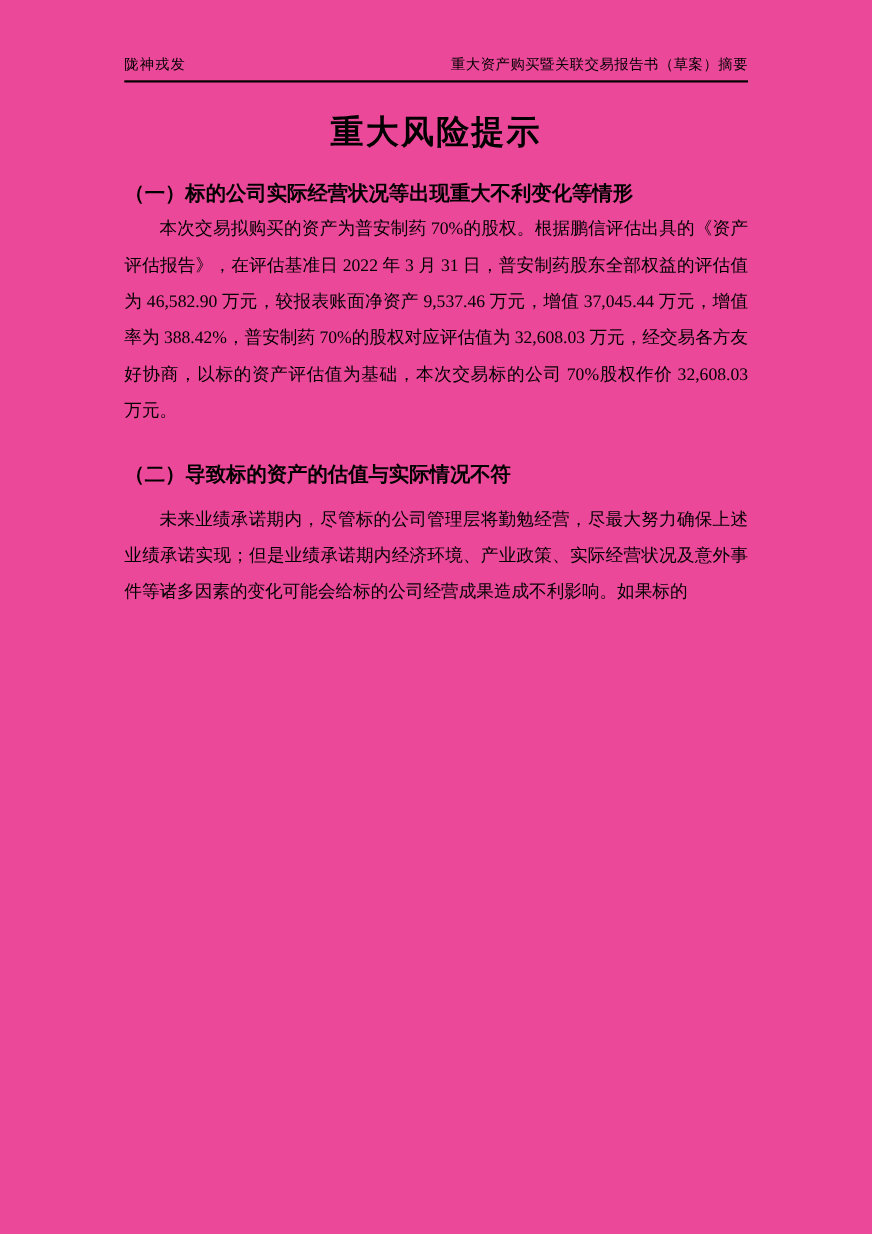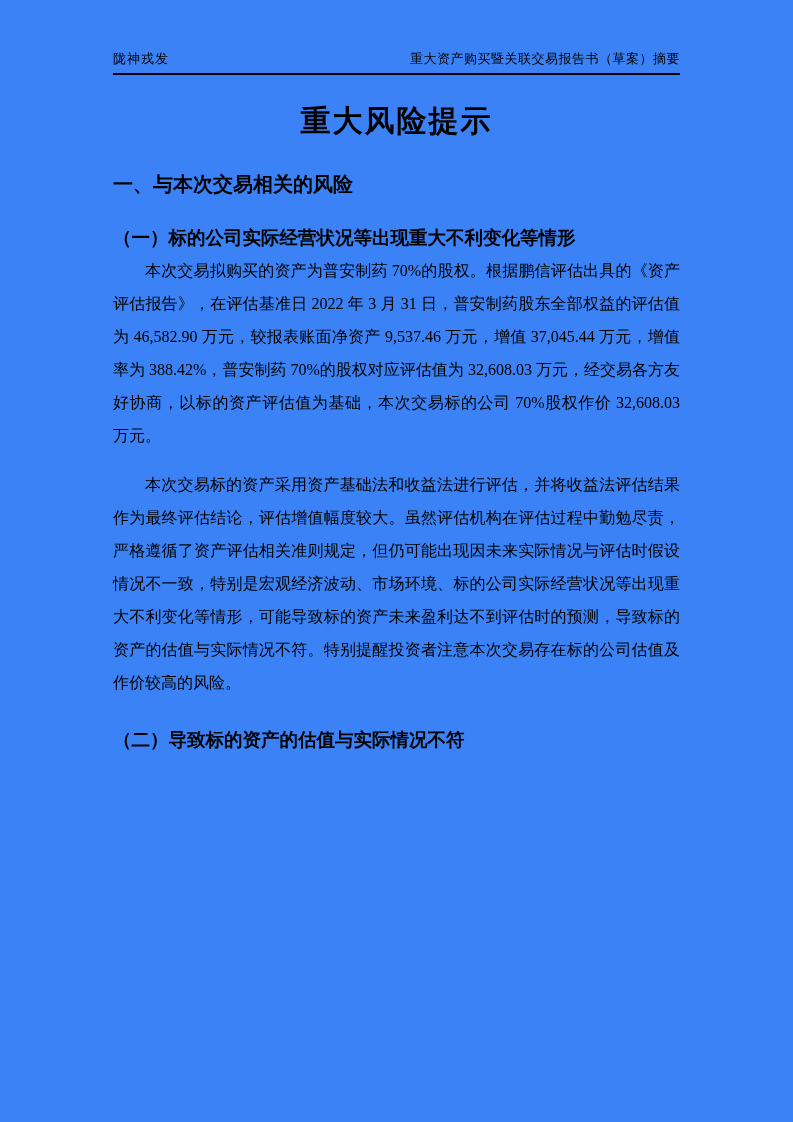--- a/index.html
+++ b/index.html
@@ -5,21 +5,21 @@
   html, body {
     margin: 0;
     padding: 0;
     background: #ffffff;
   }
   .page {
     position: relative;
     width: 793px;
     height: 1122px;
     margin: 0 auto;
-    background: #3b82f6;
+    background: #ec4899;
     color: #000000;
     font-family: "Liberation Serif", "DejaVu Serif", serif;
     overflow: hidden;
     box-sizing: border-box;
     padding: 50px 113px 0 113px;
   }
 
   
   .running-header {
     display: flex;
@@ -95,26 +95,25 @@
 
 <div class="page">
 
   <div class="running-header">
     <span class="hdr-left">陇神戎发</span>
     <span class="hdr-right">重大资产购买暨关联交易报告书（草案）摘要</span>
   </div>
 
   <div class="doc-title">重大风险提示</div>
 
-  <div class="h-level1">一、与本次交易相关的风险</div>
 
   <div class="h-level2">（一）标的公司实际经营状况等出现重大不利变化等情形</div>
 
   <p class="para first-after-heading">本次交易拟购买的资产为普安制药 70%的股权。根据鹏信评估出具的《资产评估报告》，在评估基准日 2022 年 3 月 31 日，普安制药股东全部权益的评估值为 46,582.90 万元，较报表账面净资产 9,537.46 万元，增值 37,045.44 万元，增值率为 388.42%，普安制药 70%的股权对应评估值为 32,608.03 万元，经交易各方友好协商，以标的资产评估值为基础，本次交易标的公司 70%股权作价 32,608.03 万元。</p>
 
-  <p class="para">本次交易标的资产采用资产基础法和收益法进行评估，并将收益法评估结果作为最终评估结论，评估增值幅度较大。虽然评估机构在评估过程中勤勉尽责，严格遵循了资产评估相关准则规定，但仍可能出现因未来实际情况与评估时假设情况不一致，特别是宏观经济波动、市场环境、标的公司实际经营状况等出现重大不利变化等情形，可能导致标的资产未来盈利达不到评估时的预测，导致标的资产的估值与实际情况不符。特别提醒投资者注意本次交易存在标的公司估值及作价较高的风险。</p>
 
   <div class="h-level2">（二）导致标的资产的估值与实际情况不符</div>
 
 
+  <p class="para">未来业绩承诺期内，尽管标的公司管理层将勤勉经营，尽最大努力确保上述业绩承诺实现；但是业绩承诺期内经济环境、产业政策、实际经营状况及意外事件等诸多因素的变化可能会给标的公司经营成果造成不利影响。如果标的</p>
 
 
 </div>
 
 </body></html>

